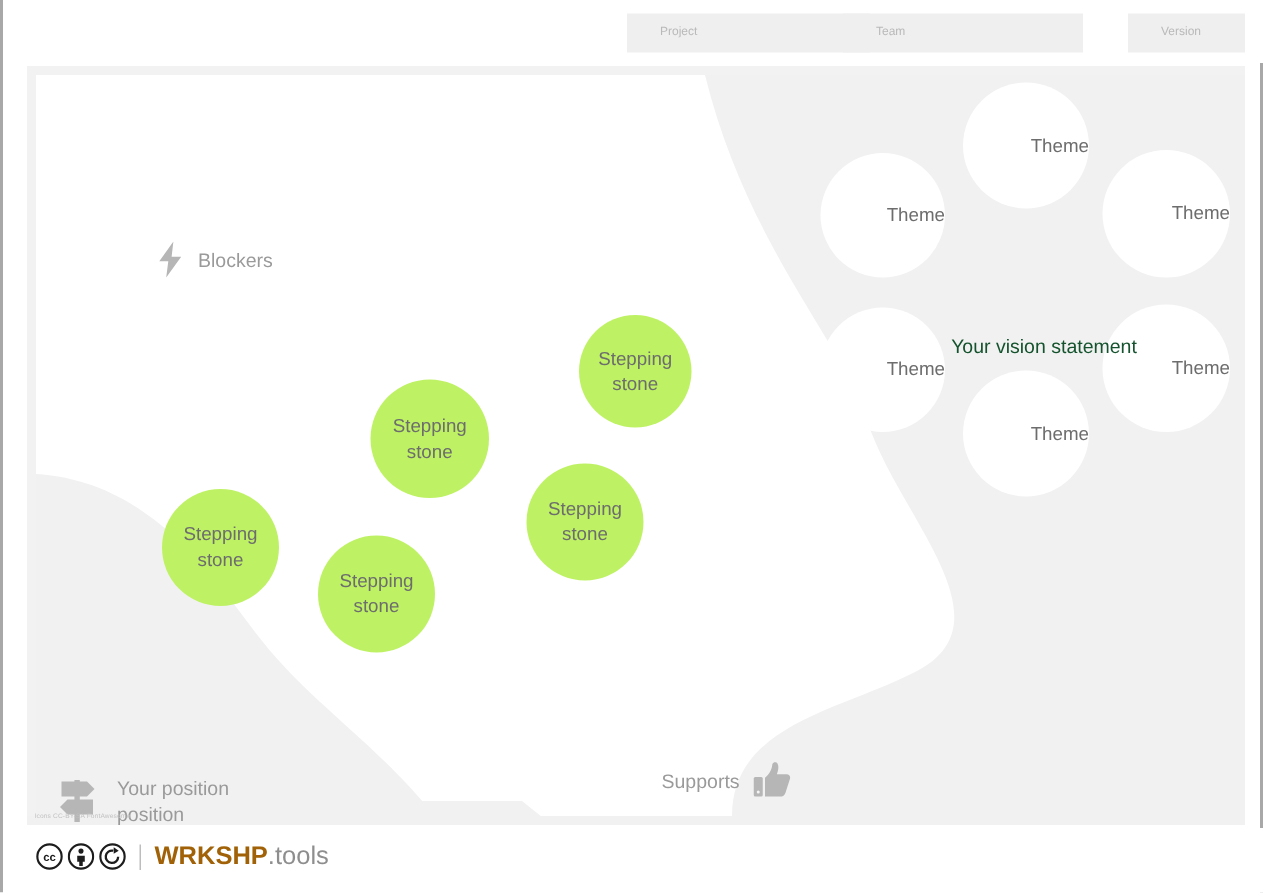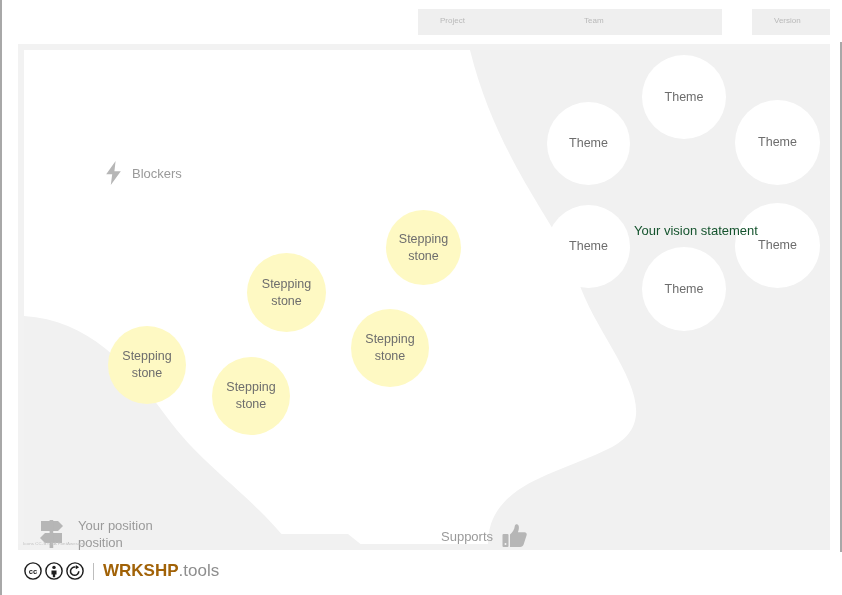--- a/index.html
+++ b/index.html
@@ -97,22 +97,22 @@
     border-radius: 50%;
     display: flex;
     align-items: center;
     justify-content: center;
     text-align: center;
     font-size: 12.5px;
     line-height: 17px;
     color: #6d6d6d;
     font-family: "Liberation Sans", sans-serif;
   }
-  .stone { background: #fef9c3; }
-  .theme { background: #ffffff; }
+  .stone { background: #bef264; }
+  .theme { background: #ffffff; justify-content: flex-end; }
 
   
   .canvas-label {
     position: absolute;
     display: flex;
     align-items: center;
     color: #9a9a9a;
     font-size: 13px;
     line-height: 17px;
   }
@@ -122,21 +122,21 @@
     left: 612px; top: 178px;
     width: 132px;
     text-align: center;
     color: #14532d;
     font-size: 13px;
     line-height: 18px;
   }
 
   #blockers-label  { left: 87px;  top: 117px; gap: 10px; }
   #starting-label  { left: 18px;  top: 473px; gap: 11px; }
-  #supports-label  { left: 423px; top: 463px; gap: 9px; margin-top: 16px; }
+  #supports-label  { left: 423px; top: 463px; gap: 9px; }
 
   .label-text { white-space: pre-line; }
 
   .gly { display: block; }
 
   #attribution {
     position: absolute;
     left: 5px;
     top: 497px;
     font-size: 4.4px;

